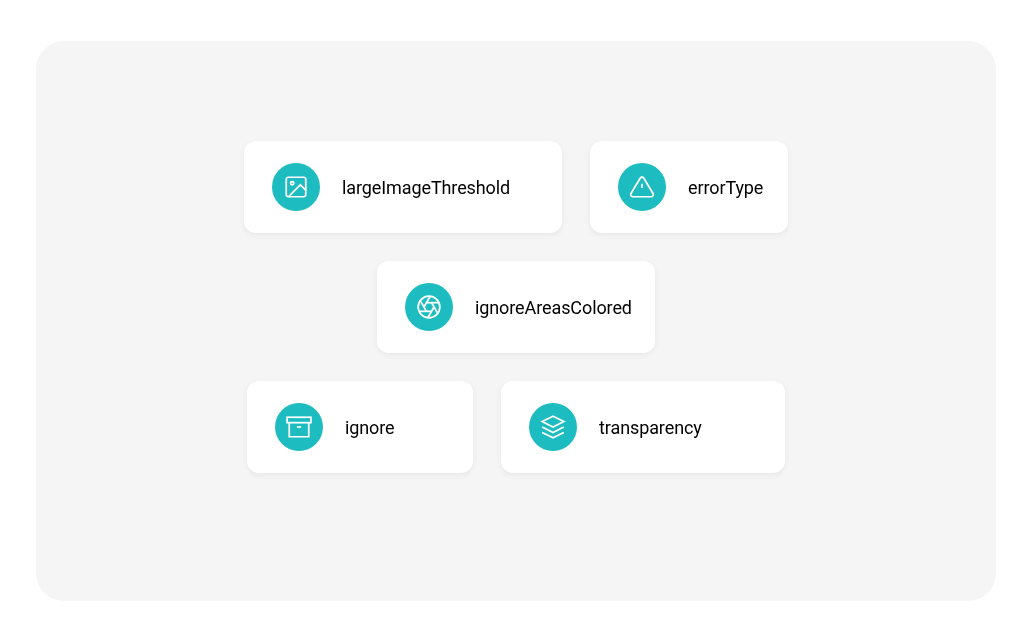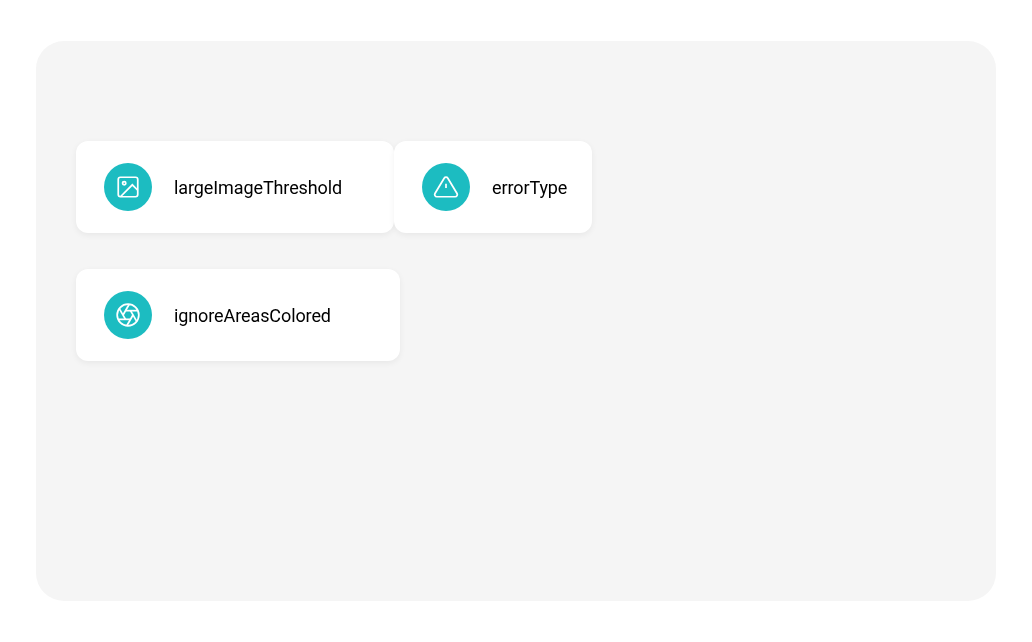--- a/index.html
+++ b/index.html
@@ -19,36 +19,37 @@
     .container {
       width: 960px;
       height: 560px;
       background: #f5f5f5;
       border-radius: 28px;
       padding: 100px 40px 60px 40px;
       position: relative;
     }
     .row {
       display: flex;
-      justify-content: flex-start;
-      margin-bottom: 36px;
+      justify-content: center;
+      gap: 28px;
+      margin-bottom: 28px;
     }
     .card {
       background: #ffffff;
       border-radius: 12px;
       box-shadow: 0 2px 6px rgba(0,0,0,0.06);
       display: flex;
       align-items: center;
       padding: 22px 28px;
       gap: 22px;
       height: 92px;
     }
     .card-r1-a { width: 318px; }
     .card-r1-b { width: 198px; }
-    .card-r2 { width: 324px; }
+    .card-r2 { width: 278px; }
     .card-r3-a { width: 226px; }
     .card-r3-b { width: 284px; }
     .icon-badge {
       width: 48px;
       height: 48px;
       min-width: 48px;
       background: #1cbcc1;
       border-radius: 50%;
       display: flex;
       align-items: center;
@@ -106,14 +107,36 @@
             <line x1="7.38" y1="12" x2="13.12" y2="2.06"></line>
             <line x1="9.69" y1="16" x2="3.95" y2="6.06"></line>
             <line x1="14.31" y1="16" x2="2.83" y2="16"></line>
             <line x1="16.62" y1="12" x2="10.88" y2="21.94"></line>
           </svg>
       </div>
       <span class="label">ignoreAreasColored</span>
     </div>
   </div>
 
+  <div class="row">
+    <div class="card card-r3-a">
+      <div class="icon-badge">
+        <svg viewBox="0 0 24 24">
+            <path d="M21 8v13H3V8"></path>
+            <rect x="1" y="3" width="22" height="5"></rect>
+            <line x1="10" y1="12" x2="14" y2="12"></line>
+          </svg>
+      </div>
+      <span class="label">ignore</span>
+    </div>
+    <div class="card card-r3-b">
+      <div class="icon-badge">
+        <svg viewBox="0 0 24 24">
+            <polygon points="12 2 2 7 12 12 22 7 12 2"></polygon>
+            <polyline points="2 17 12 22 22 17"></polyline>
+            <polyline points="2 12 12 17 22 12"></polyline>
+          </svg>
+      </div>
+      <span class="label">transparency</span>
+    </div>
+  </div>
 
 </div>
 
 </body></html>

